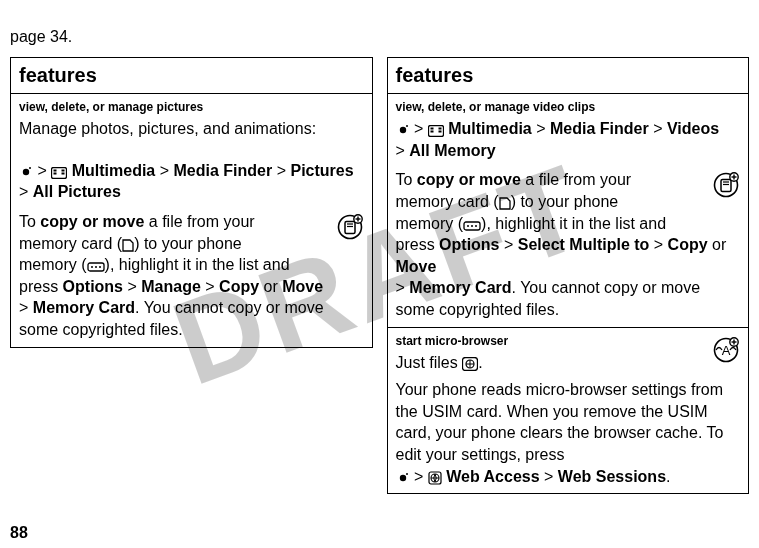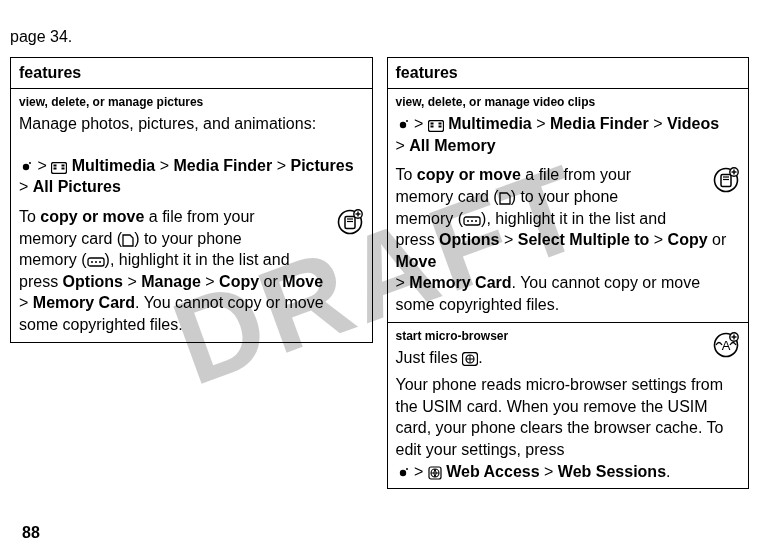--- a/index.html
+++ b/index.html
@@ -15,28 +15,28 @@
     letter-spacing: 4px;
     pointer-events: none;
     user-select: none;
     z-index: 0;
   }
   .intro { font-size: 16px; line-height: 1.35; max-width: 365px; margin-bottom: 10px; position: relative; z-index: 1; }
   .columns { display: flex; gap: 14px; position: relative; z-index: 1; margin-top: 2px; }
   .col { width: 365px; }
   table.features { border-collapse: collapse; width: 100%; }
   table.features th, table.features td { border: 1px solid #000; padding: 6px 8px; text-align: left; vertical-align: top; }
-  table.features th { font-size: 16px; font-weight: 700; }
+  table.features th { font-size: 20px; font-weight: 700; }
   .section-title { font-size: 12px; font-weight: 700; margin-bottom: 4px; }
   .body { font-size: 16px; line-height: 1.35; }
   .condensed { font-family: "Arial Narrow", Arial, sans-serif; font-stretch: condensed; }
   .bold { font-weight: 700; }
   .icon-block { float: right; margin: 2px 0 4px 8px; }
   svg.pict { display: inline-block; vertical-align: -3px; }
-  .footer { position: absolute; left: 22px; bottom: 6px; font-size: 14px; display: flex; align-items: flex-end; }
+  .footer { position: absolute; left: 10px; bottom: 6px; font-size: 14px; display: flex; align-items: flex-end; }
   .footer .pn { font-weight: 700; font-size: 16px; }
 </style>
 </head>
 <body>
 <div class="page">
 
 <div class="watermark">DRAFT</div>
 
 <p class="intro">
   <br>

